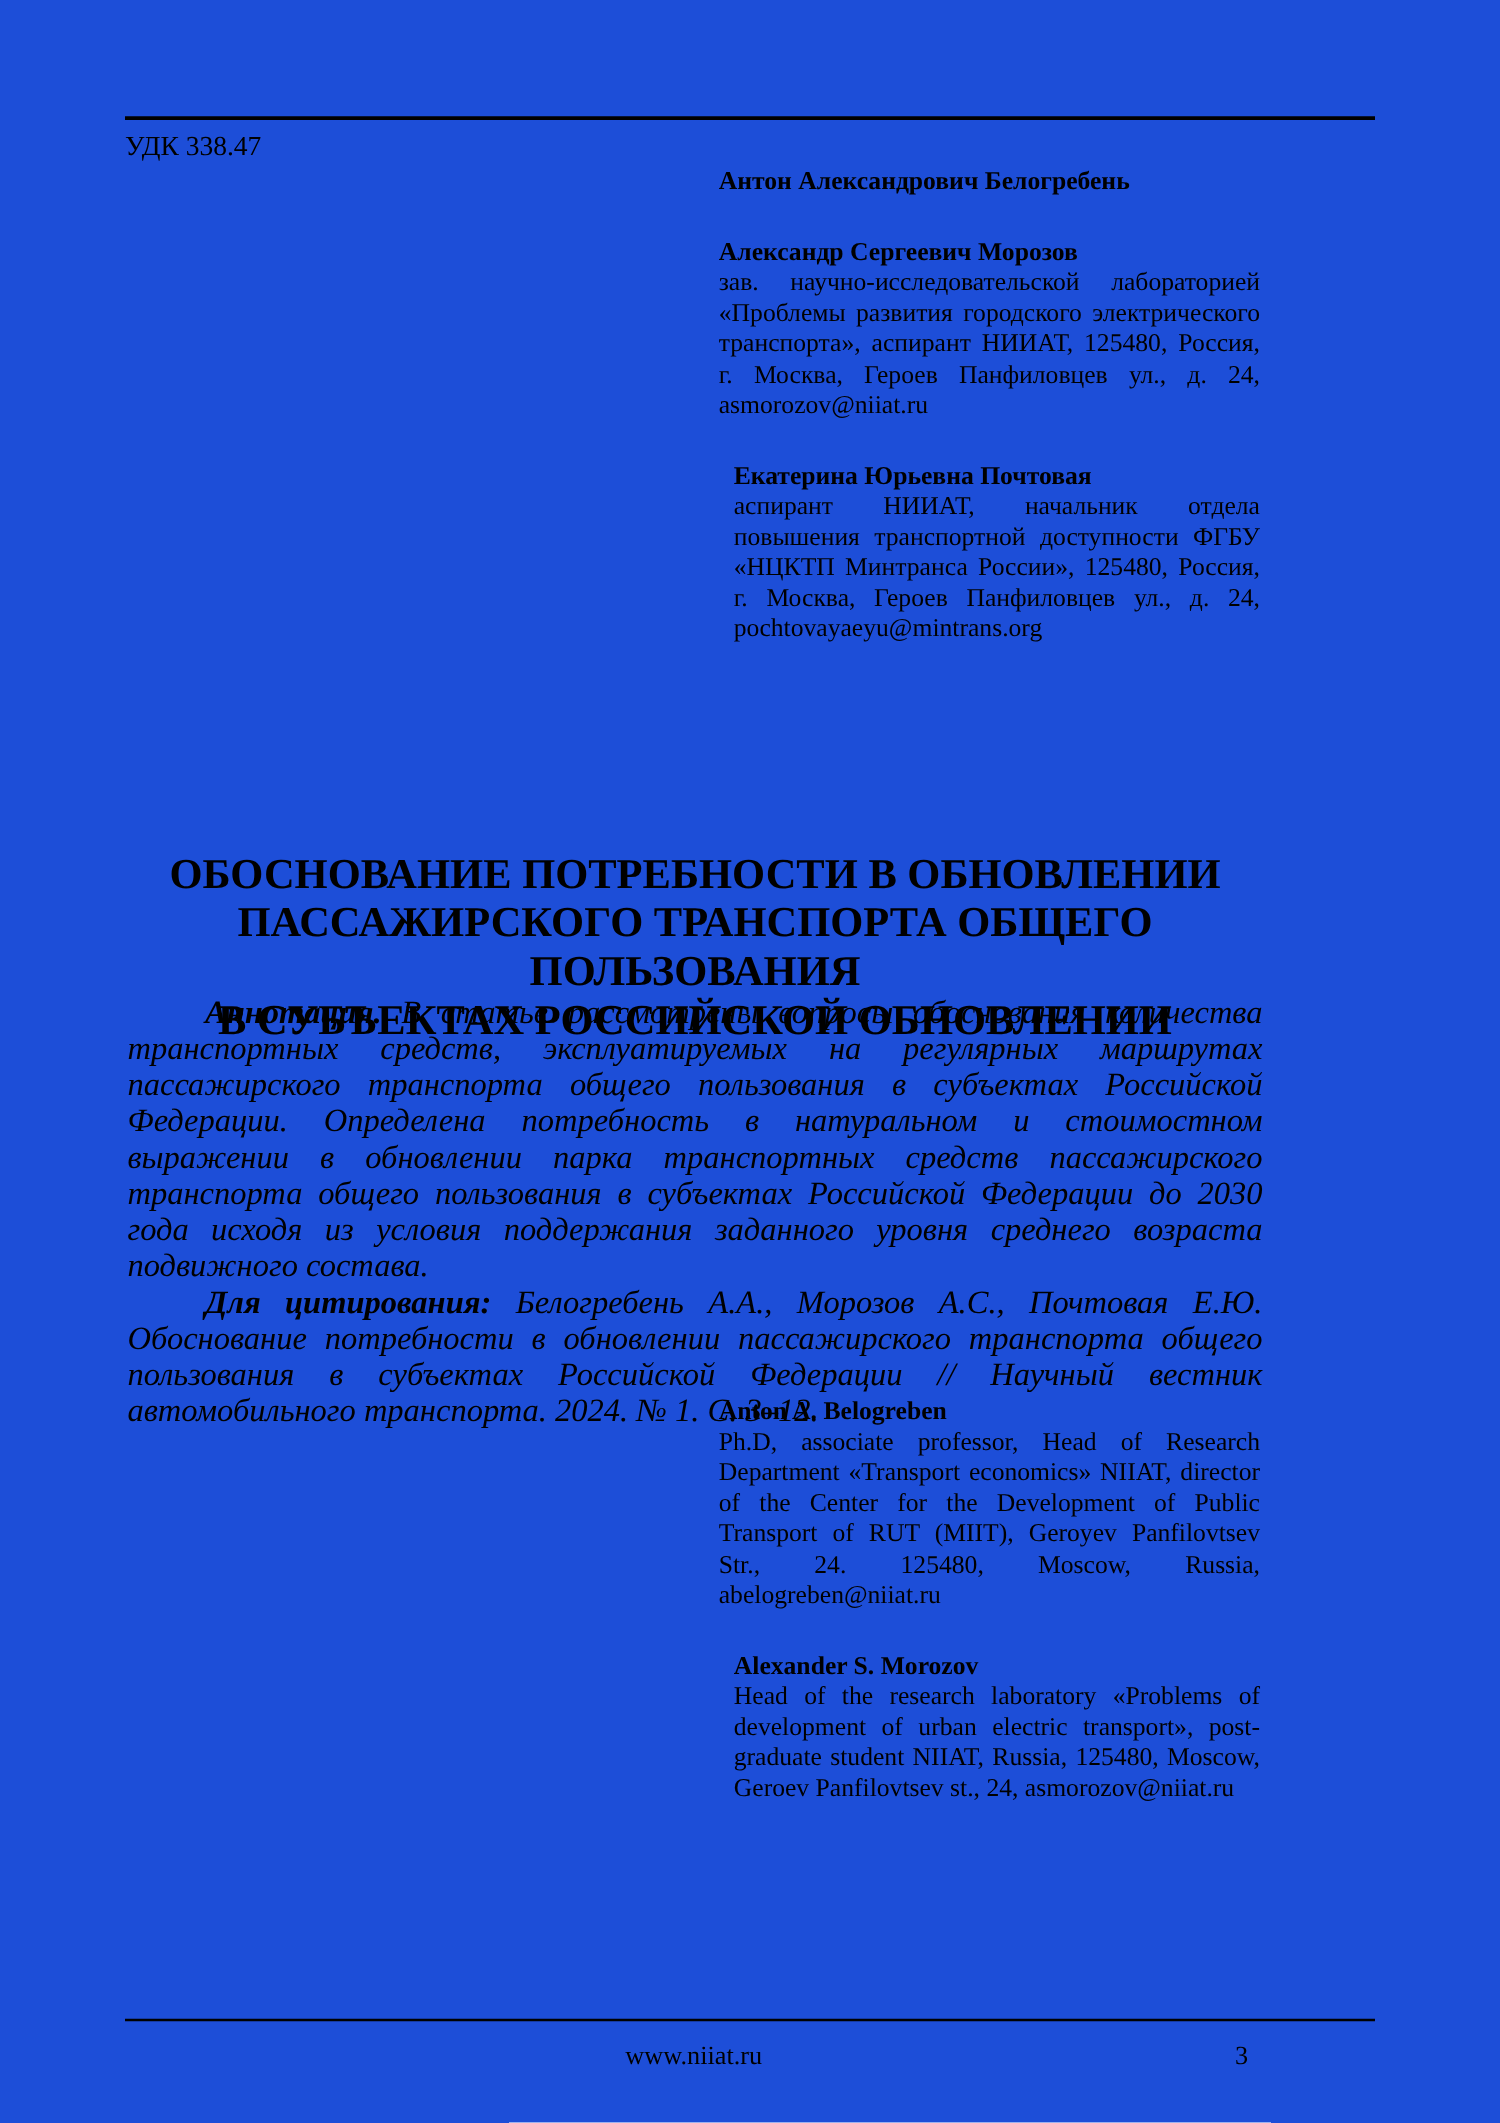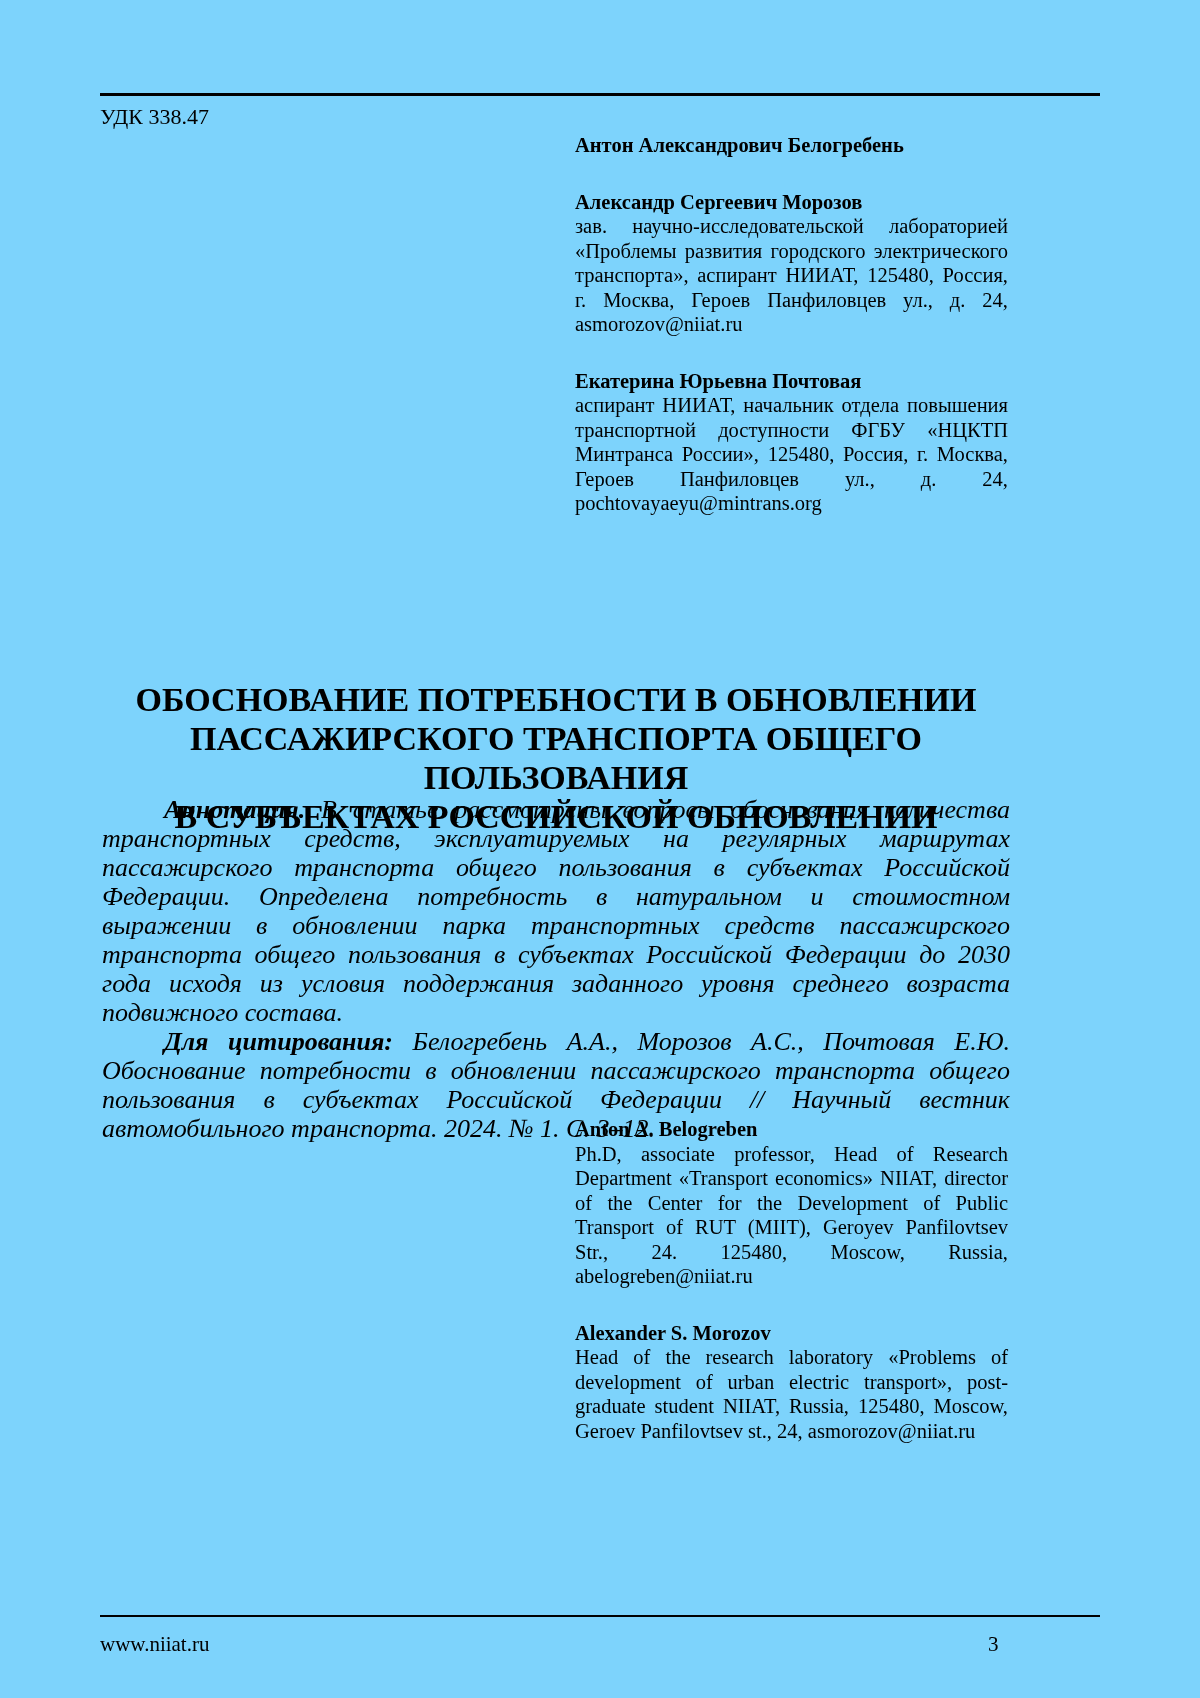--- a/index.html
+++ b/index.html
@@ -1,20 +1,20 @@
 <!DOCTYPE html>
 <html><head>
 <meta charset="utf-8">
 <style>
   html, body { margin: 0; padding: 0; background: #ffffff; }
   .page {
     position: relative;
     width: 1200px;
     height: 1698px;
-    background: #7dd3fc;
+    background: #1d4ed8;
     color: #000000;
     font-family: "Liberation Serif", serif;
     overflow: hidden;
   }
   .rule {
     position: absolute;
     left: 100px;
     width: 1000px;
     height: 3px;
     background: #000000;
@@ -30,21 +30,21 @@
   .col-right {
     position: absolute;
     left: 575px;
     width: 433px;
     font-size: 20.5px;
     line-height: 24.5px;
   }
   .col-right-ru { top: 133px; }
   .col-right-en { top: 1117px; }
   .author { margin: 0 0 32px 0; }
-  .author:last-child { margin-bottom: 0; }
+  .author:last-child { margin-bottom: 0; margin-left: 12px; }
   .author-name { font-weight: bold; }
   .author-affiliation { text-align: justify; }
   .title {
     position: absolute;
     left: 102px;
     top: 680px;
     width: 908px;
     text-align: center;
     font-weight: bold;
     font-size: 34px;
@@ -64,20 +64,21 @@
     margin: 0;
     text-align: justify;
     text-indent: 62px;
   }
   .plabel { font-weight: bold; }
   .footer {
     position: absolute;
     left: 100px;
     top: 1632px;
     width: 910px;
+    text-align: center;
     font-size: 21px;
   }
   .pagenum {
     position: absolute;
     left: 888px;
     top: 0;
   }
 </style>
 </head>
 <body>

